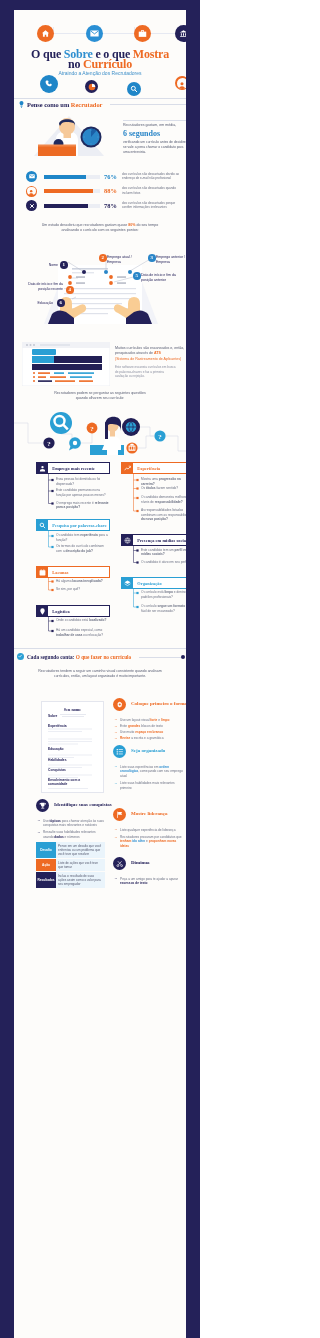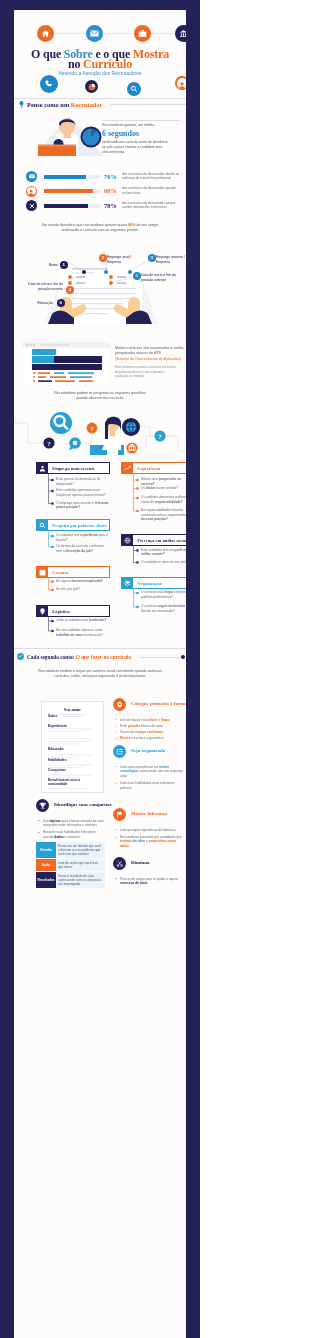--- a/index.html
+++ b/index.html
@@ -168,21 +168,21 @@
 
       <circle cx="63" cy="24" r="10.5" fill="#1f2a5e"></circle>
       <circle cx="63" cy="24" r="8.6" fill="#2a86c8"></circle>
       <path d="M63 24 L63 15.4 A8.6 8.6 0 0 1 68.6 17.6 Z" fill="#1b5fa6"></path>
       <g stroke="#54a5d8" stroke-width=".7">
         <path d="M63 16.5v1.2M63 30.3v1.2M55.5 24h1.2M69.3 24h1.2"></path>
       </g>
     </svg>
   </div>
 
-  <div class="abs" style="left:88px;top:110px;width:80px;">
+  <div class="abs" style="left:109px;top:110px;width:80px;">
     <div class="rule" style="left:0;top:0;width:78px;"></div>
     <div style="margin-top:3px;font-size:3.6px;color:#555a70;line-height:1.35;">Recrutadores gastam, em média,</div>
     <div style="margin-top:1.5px;font-family:'Liberation Serif',serif;font-weight:bold;font-size:8px;color:#2a86c8;">6 segundos</div>
     <div style="margin-top:1.5px;font-size:3.4px;color:#555a70;line-height:1.45;width:66px;">verificando um currículo antes de decidirem se vale a pena chamar o candidato para uma entrevista.</div>
   </div>
 
   <div class="abs" style="left:12px;top:161px;width:160px;height:46px;">
 
     <div class="barrow">
       <div class="cir" style="left:0;top:0;width:11px;height:11px;background:#1f86c8;">

